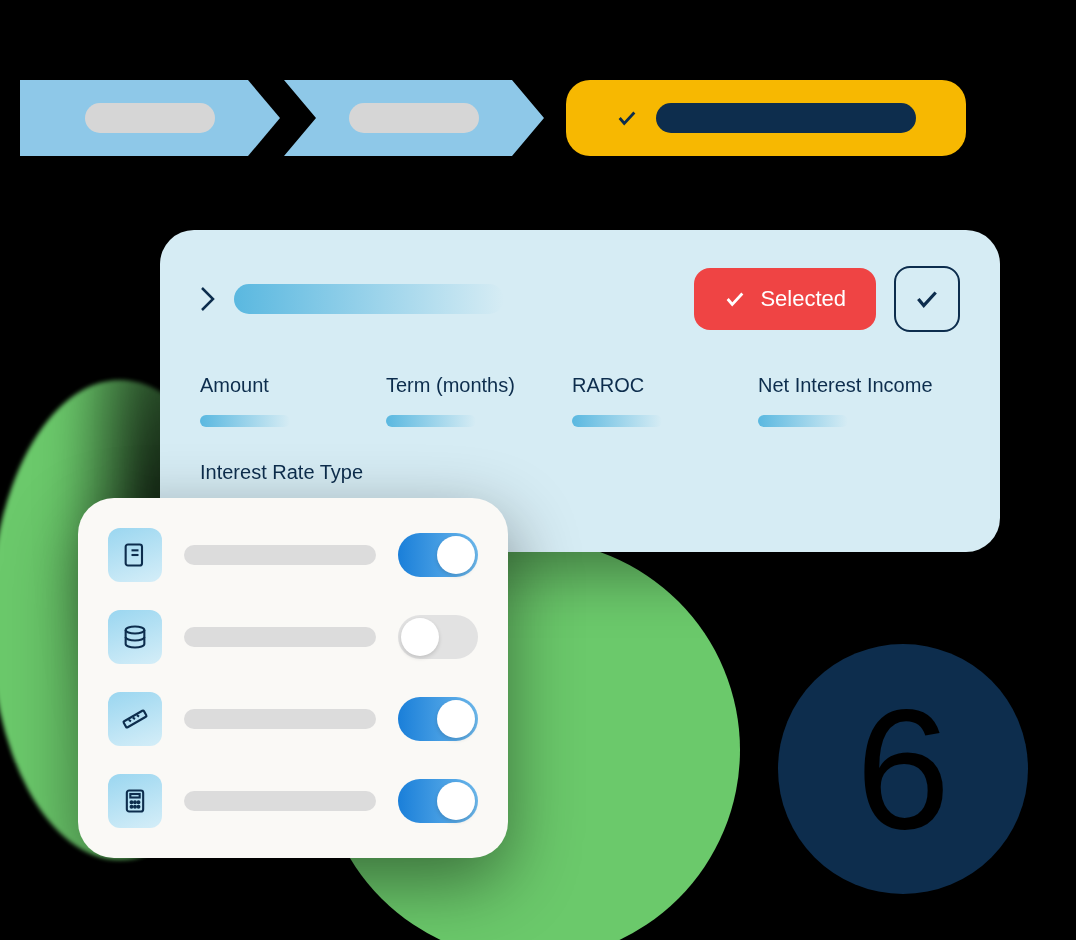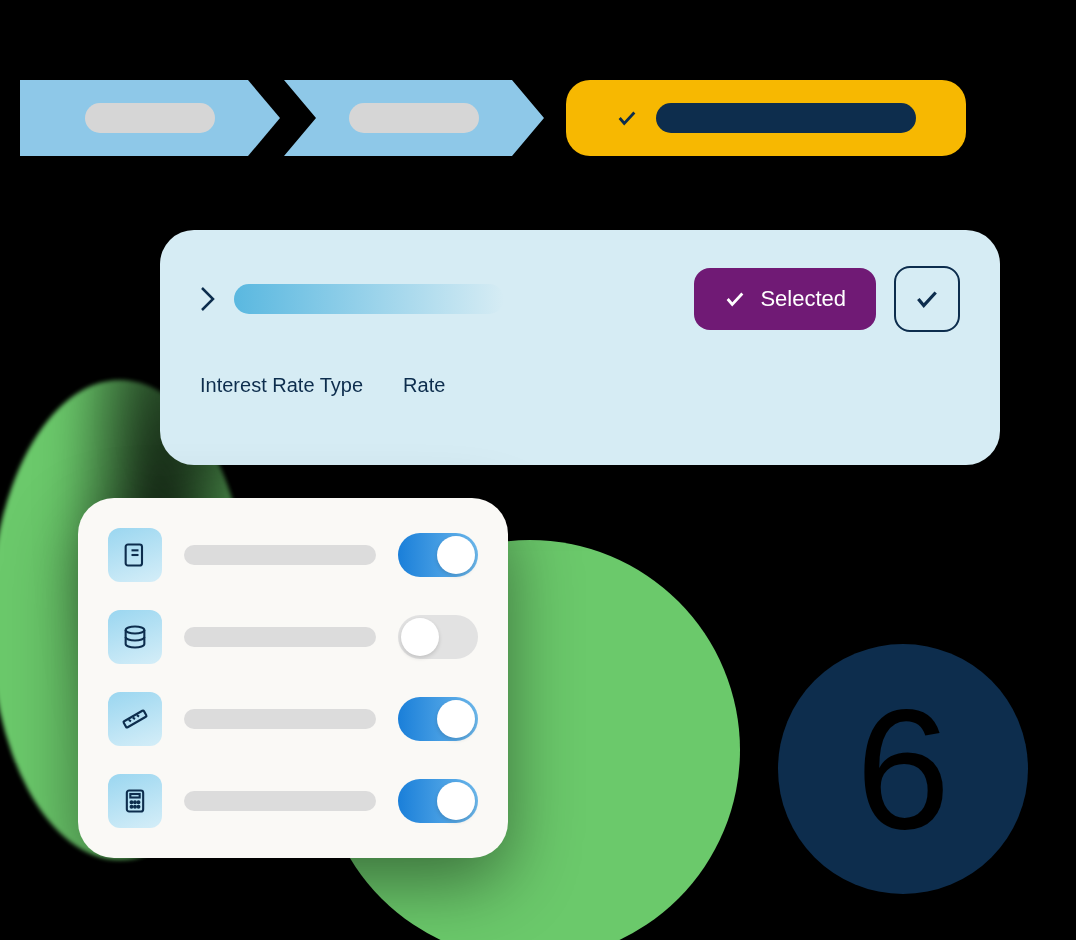--- a/index.html
+++ b/index.html
@@ -121,21 +121,21 @@
     font-weight: 300;
   }
   .gradient-pill {
     width: 270px;
     height: 30px;
     background: linear-gradient(90deg, #5ab8e0, #d6ecf4);
     border-radius: 15px;
   }
   .spacer { flex: 1; }
   .selected-btn {
-    background: #701a75;
+    background: #ef4444;
     color: #fff;
     border-radius: 16px;
     padding: 18px 30px;
     display: flex;
     align-items: center;
     gap: 14px;
     font-size: 22px;
     font-weight: 400;
     border: none;
     cursor: pointer;
@@ -306,27 +306,42 @@
       </span>
       <span>Selected</span>
     </button>
     <button class="check-btn">
       <svg width="26" height="26" viewBox="0 0 24 24" class="check-svg">
           <polyline points="4 12 9 18 20 6"></polyline>
         </svg>
     </button>
   </div>
 
+  <div class="metric-row">
+    <div class="metric">
+      <div class="metric-label">Amount</div>
+      <div class="metric-bar"></div>
+    </div>
+    <div class="metric">
+      <div class="metric-label">Term (months)</div>
+      <div class="metric-bar"></div>
+    </div>
+    <div class="metric">
+      <div class="metric-label">RAROC</div>
+      <div class="metric-bar"></div>
+    </div>
+    <div class="metric">
+      <div class="metric-label">Net Interest Income</div>
+      <div class="metric-bar"></div>
+    </div>
+  </div>
 
   <div class="row2">
     <div class="metric no-bar">
       <div class="metric-label">Interest Rate Type</div>
-    </div>
-    <div class="metric no-bar">
-      <div class="metric-label">Rate</div>
     </div>
   </div>
 </div>
 
 <div class="toggle-panel">
 
   <div class="toggle-row">
     <div class="icon-tile">
       <svg width="28" height="28" viewBox="0 0 24 24" fill="none" stroke="#0d2d4d" stroke-width="1.8">
         <path d="M6 3 h10 a2 2 0 0 1 2 2 v14 a2 2 0 0 1 -2 2 h-10 a2 2 0 0 1 -2 -2 v-14 a2 2 0 0 1 2 -2 z"></path>

